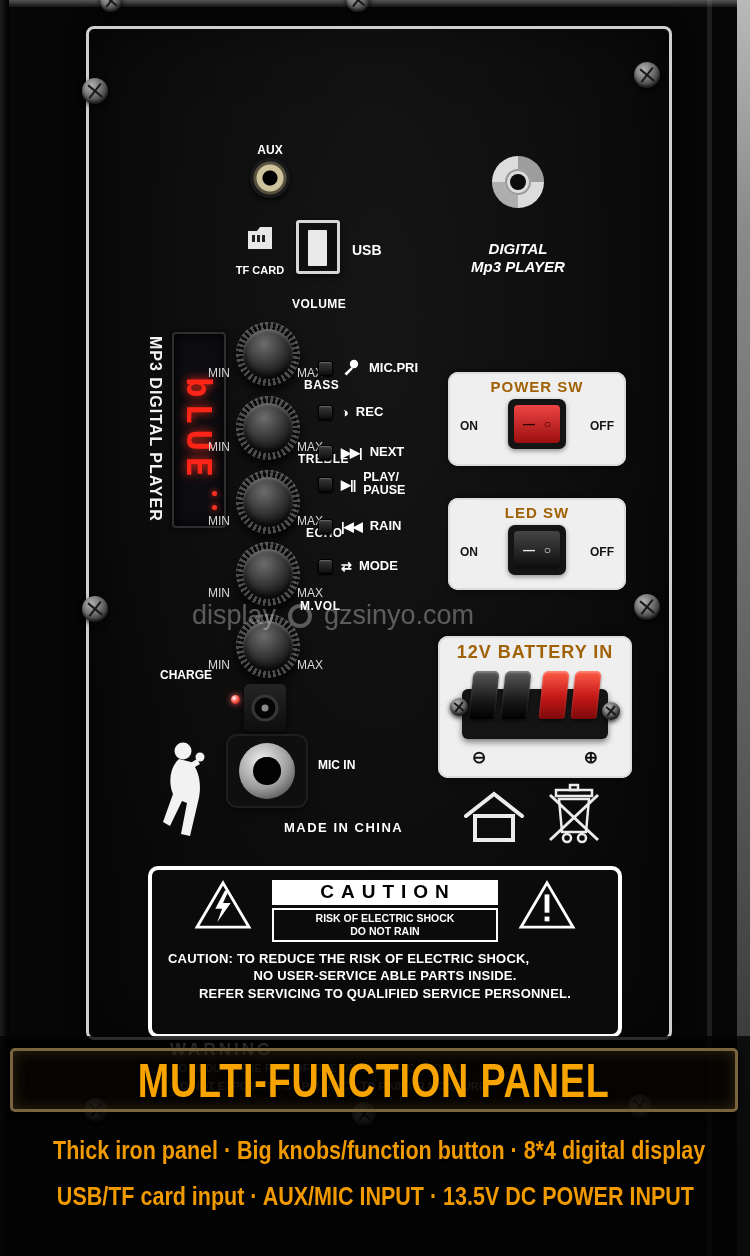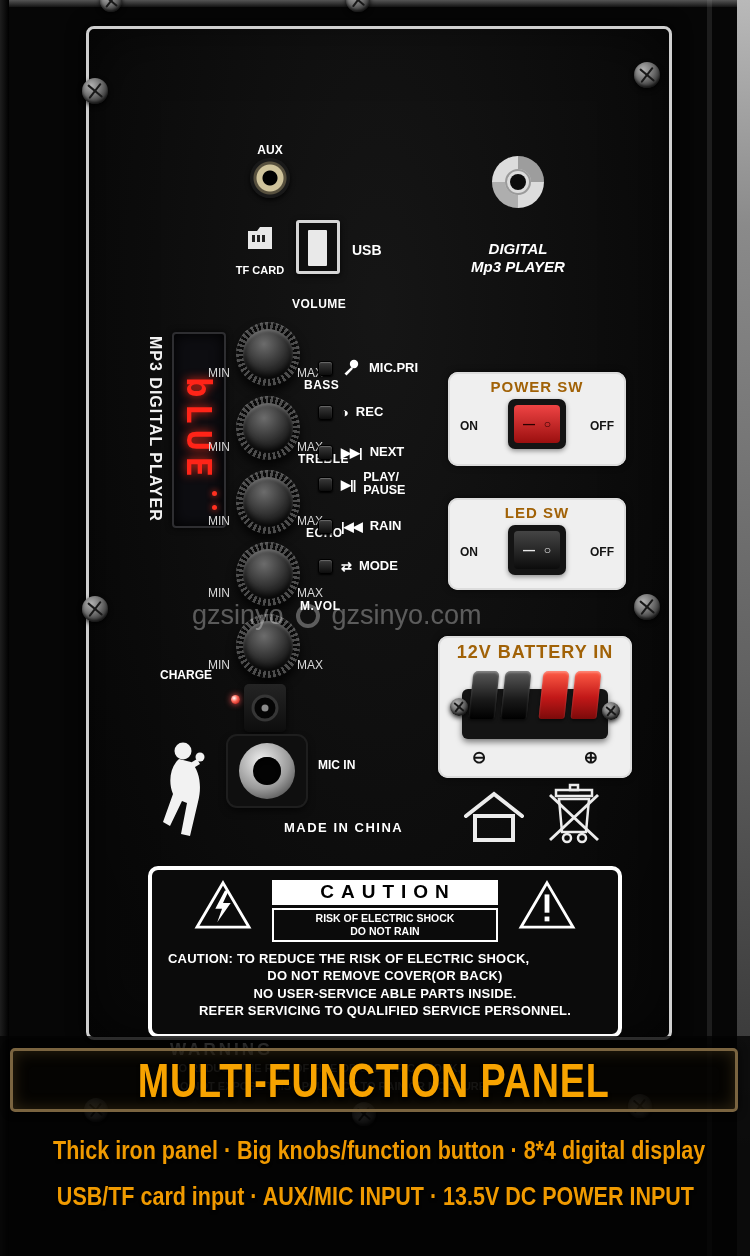--- a/index.html
+++ b/index.html
@@ -312,21 +312,21 @@
         <div class="rocker rocker-dark">
           <span>—</span>
           <span>○</span>
         </div>
       </div>
       <span class="sw-side" style="right:12px">OFF</span>
     </div>
   </div>
 
   <div class="watermark">
-    <span>gzsinyo</span>
+    <span>display</span>
     <span class="wm-ring"></span>
     <span>gzsinyo.com</span>
   </div>
 
   <div class="sw-panel" style="left:438px;top:636px;width:194px;height:142px">
     <div class="sw-title" style="font-size:18px">12V BATTERY IN</div>
     <div class="term-assembly">
       <div class="term-base"></div>
       <div class="term-clip clip-dark" style="left:14px"></div>
       <div class="term-clip clip-dark" style="left:46px"></div>
@@ -392,21 +392,20 @@
         </div>
       </div>
       <svg width="58" height="50" viewBox="0 0 60 52">
         <path d="M30 3 L57 49 L3 49 Z" fill="none" stroke="#fff" stroke-width="3"></path>
         <rect x="27.5" y="15" width="5" height="19" fill="#fff"></rect>
         <rect x="27.5" y="38" width="5" height="5" fill="#fff"></rect>
       </svg>
     </div>
     <div class="c-body">
       <div class="l1">CAUTION: TO REDUCE THE RISK OF ELECTRIC SHOCK,</div>
-      <div class="lc">DO NOT REMOVE COVER(OR BACK)</div>
       <div class="lc">NO USER-SERVICE ABLE PARTS INSIDE.</div>
       <div class="lc">REFER SERVICING TO QUALIFIED SERVICE PERSONNEL.</div>
     </div>
   </div>
 
   <div class="warn-title">WARNING</div>
   <div class="warn-line" style="top:1062px">TO REDUCE THE RISK OF FIRE OR ELECTRIC SHOCK,</div>
   <div class="warn-line" style="top:1080px">DO NOT EXPOSE THIS APPLIANCE TO RAIN OR MOISTURE</div>
 
   <div class="screw" style="left:84px;top:1098px;width:24px;height:24px"></div>

